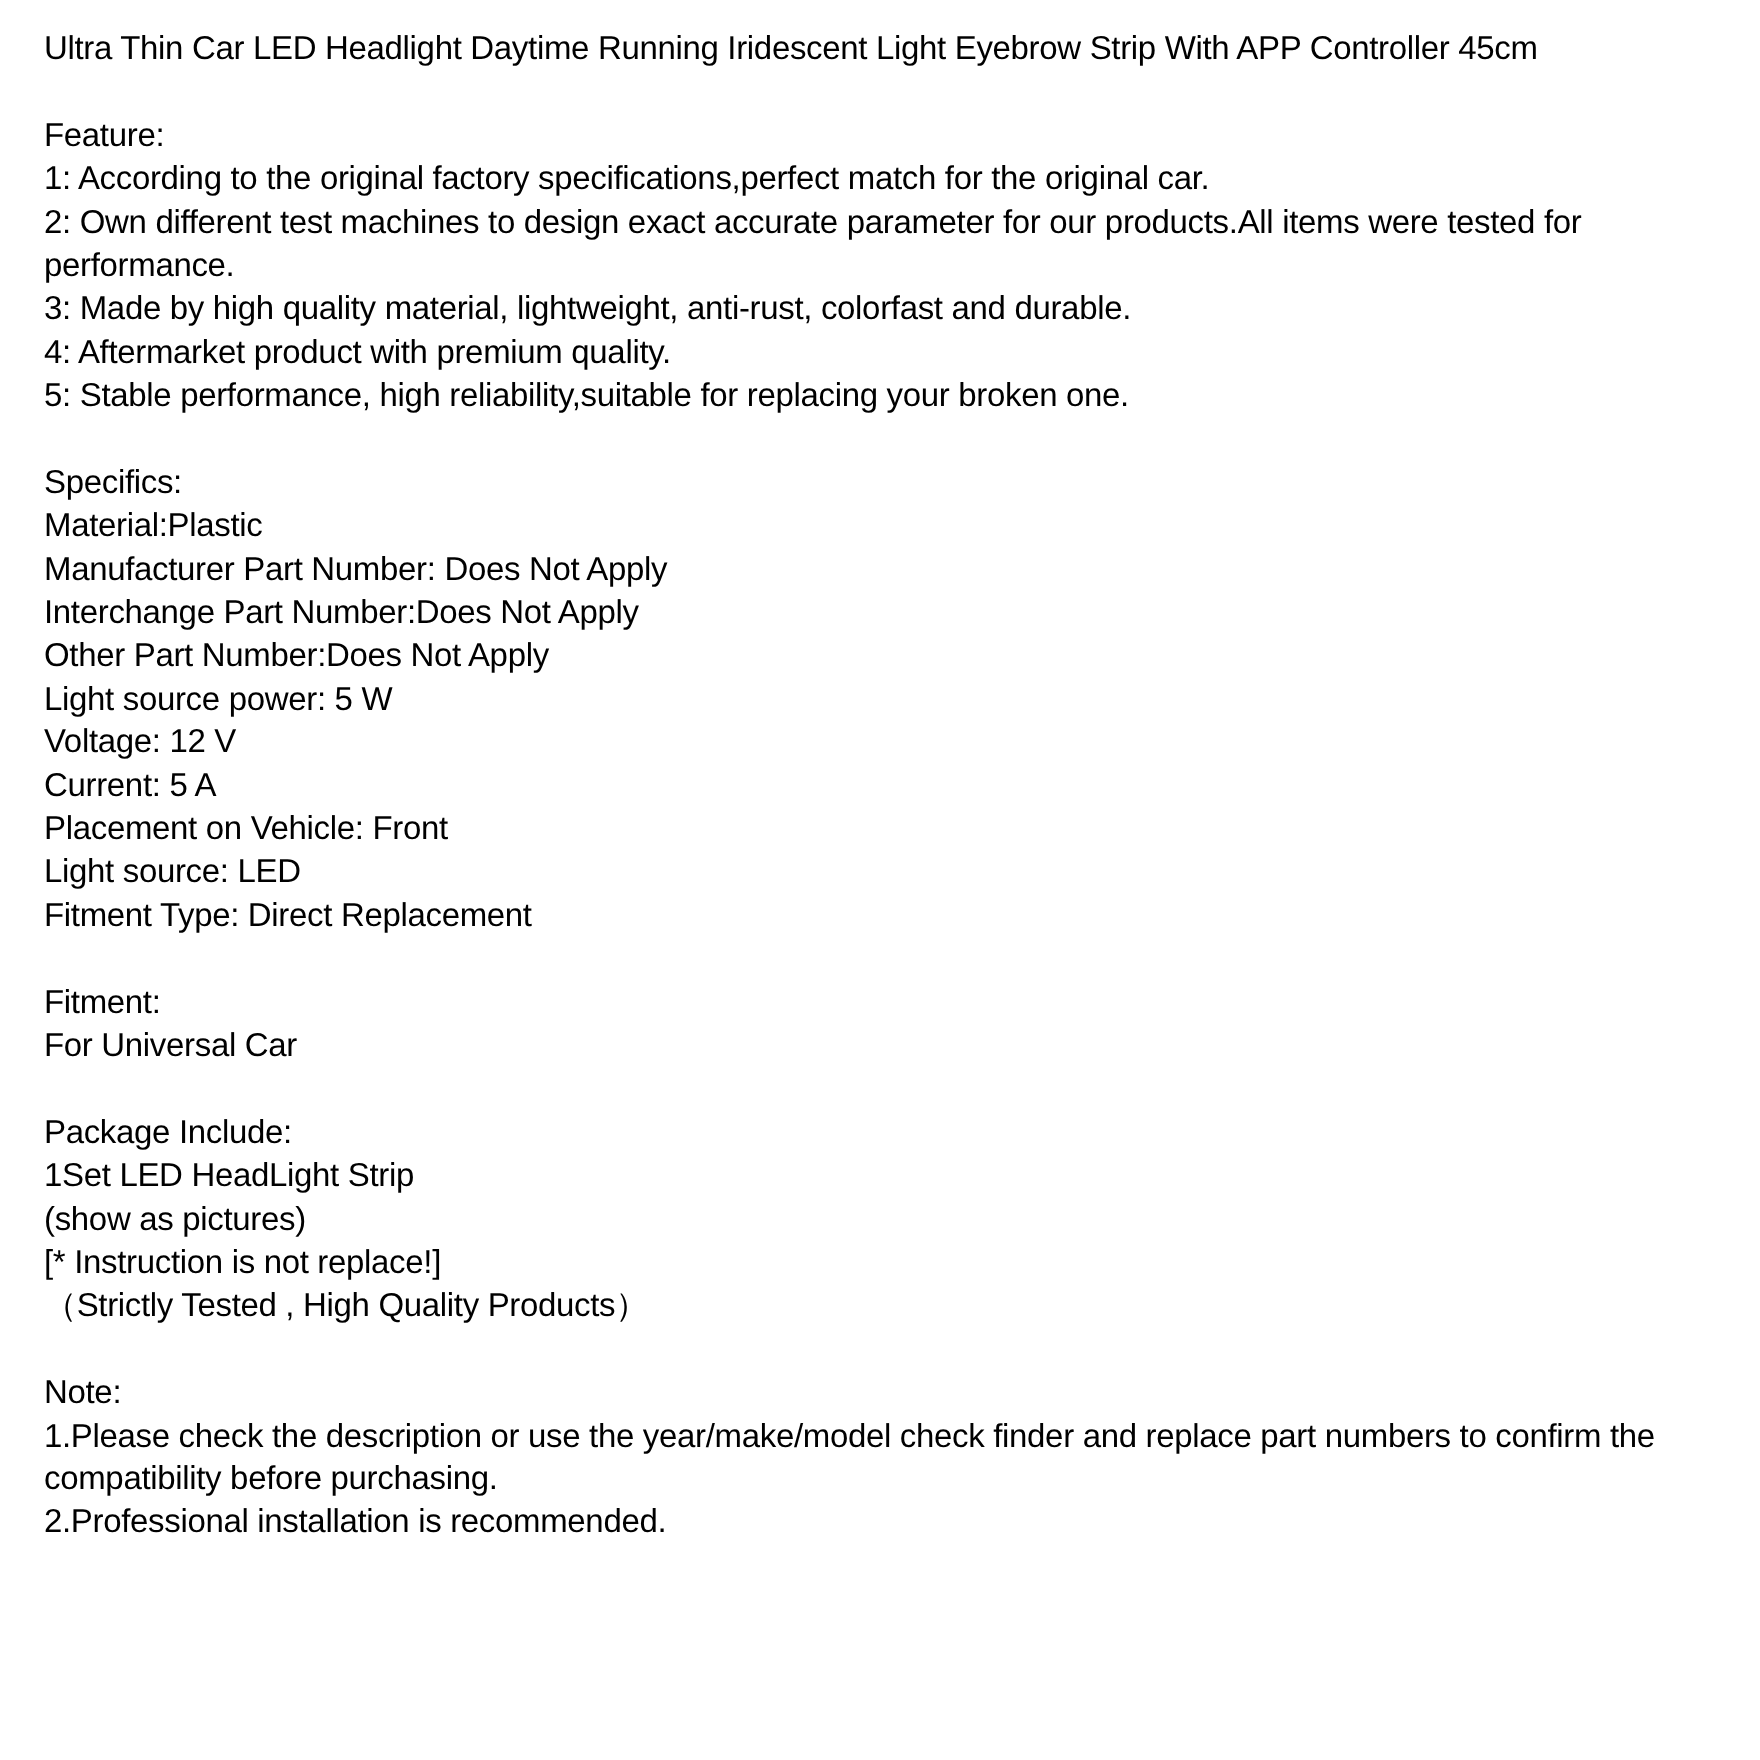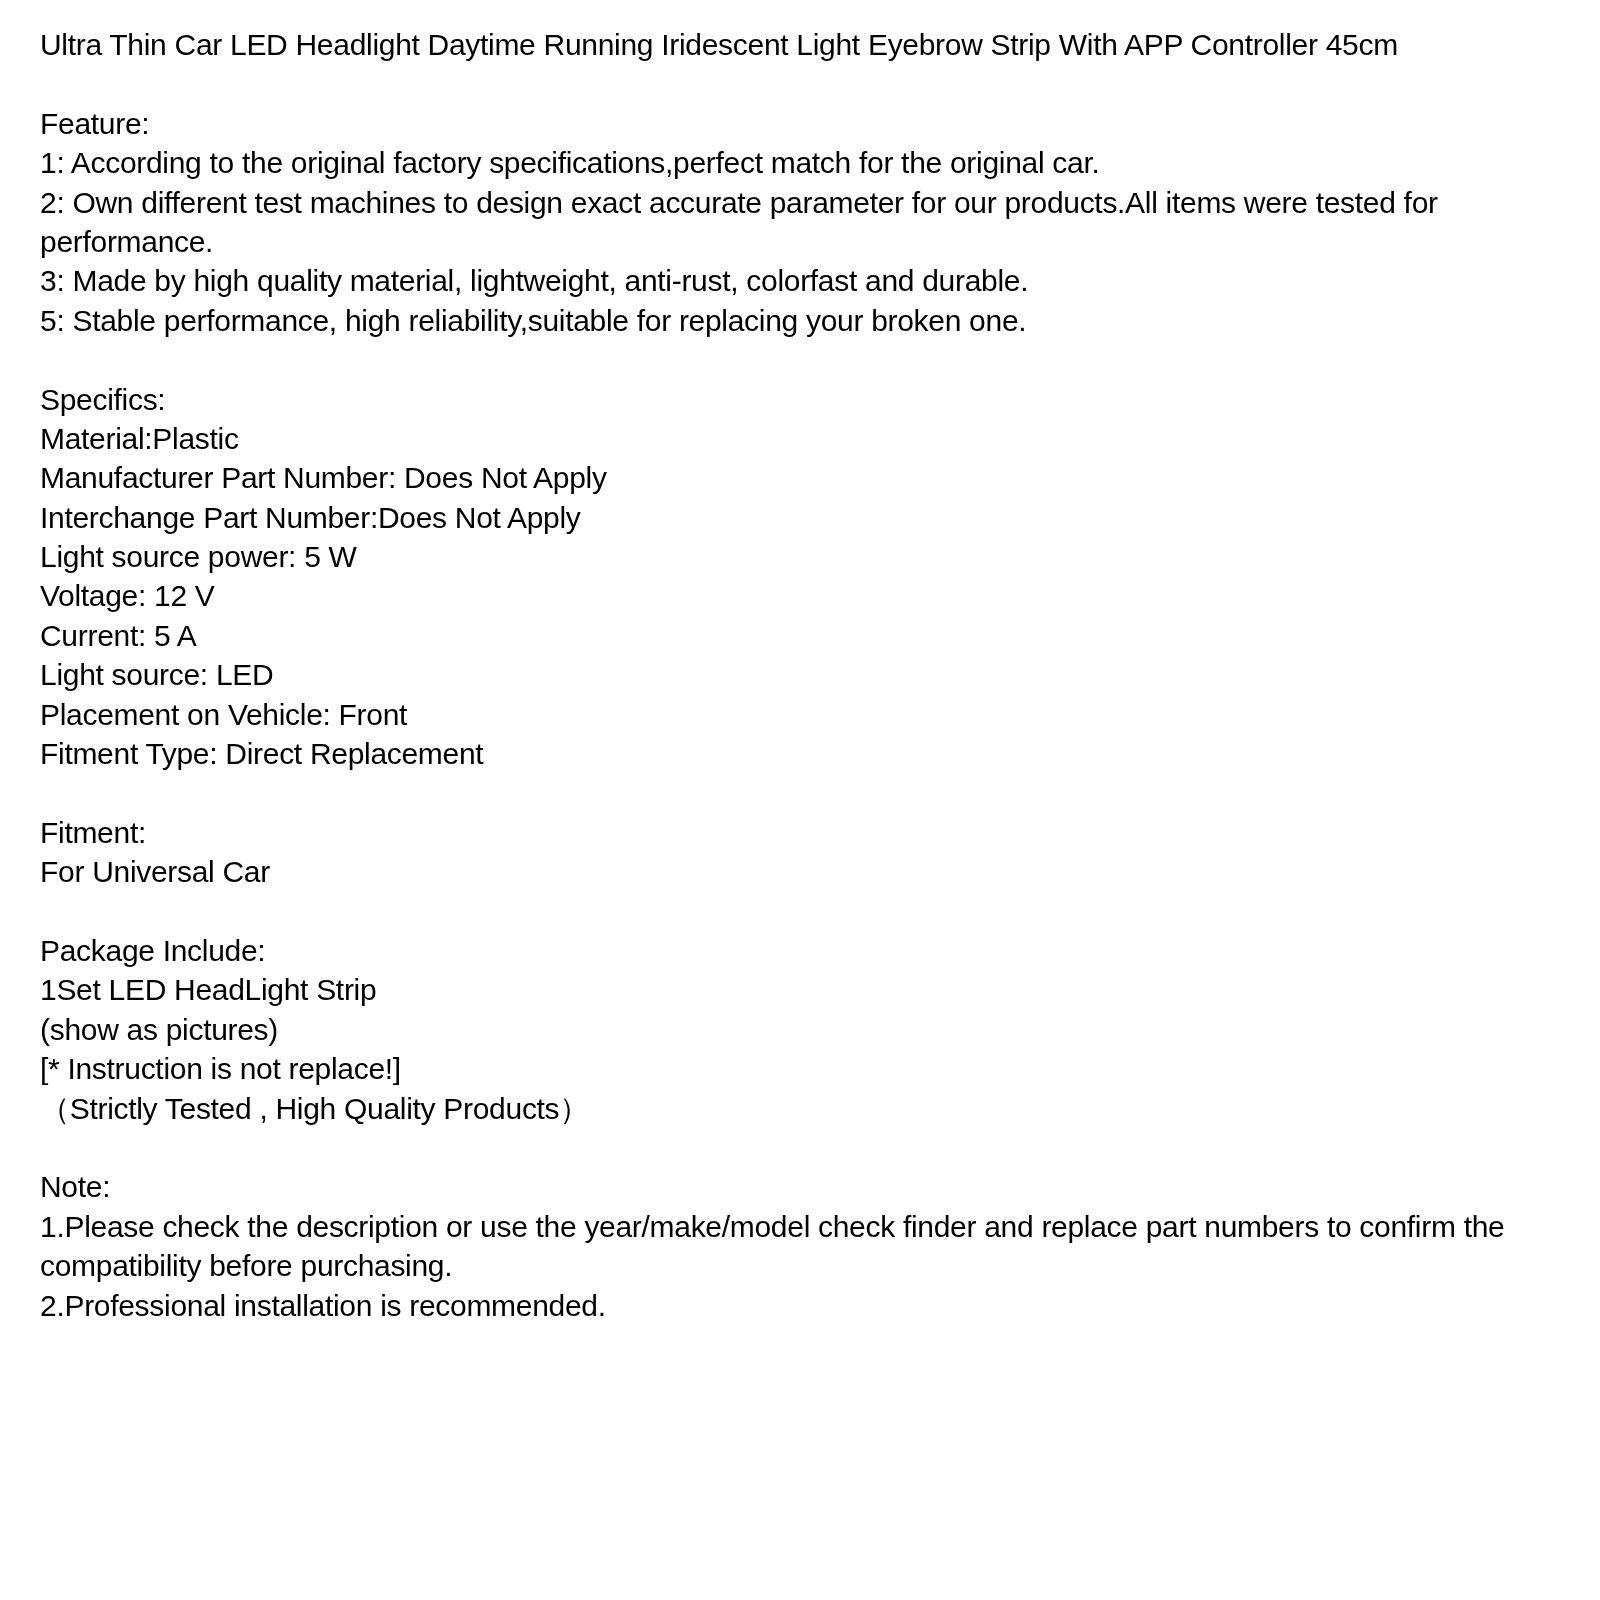--- a/index.html
+++ b/index.html
@@ -36,32 +36,34 @@
 <main class="doc">
 
   <div class="line">Ultra Thin Car LED Headlight Daytime Running Iridescent Light Eyebrow Strip With APP Controller 45cm</div>
   <div class="blank"></div>
 
   <div class="line">Feature:</div>
   <div class="line">1: According to the original factory specifications,perfect match for the original car.</div>
   <div class="line">2: Own different test machines to design exact accurate parameter for our products.All items were tested for</div>
   <div class="line">performance.</div>
   <div class="line">3: Made by high quality material, lightweight, anti-rust, colorfast and durable.</div>
+  <div class="line">4: Aftermarket product with premium quality.</div>
   <div class="line">5: Stable performance, high reliability,suitable for replacing your broken one.</div>
   <div class="blank"></div>
 
   <div class="line">Specifics:</div>
   <div class="line">Material:Plastic</div>
   <div class="line">Manufacturer Part Number: Does Not Apply</div>
   <div class="line">Interchange Part Number:Does Not Apply</div>
+  <div class="line">Other Part Number:Does Not Apply</div>
   <div class="line">Light source power: 5 W</div>
   <div class="line">Voltage: 12 V</div>
   <div class="line">Current: 5 A</div>
+  <div class="line">Placement on Vehicle: Front</div>
   <div class="line">Light source: LED</div>
-  <div class="line">Placement on Vehicle: Front</div>
   <div class="line">Fitment Type: Direct Replacement</div>
   <div class="blank"></div>
 
   <div class="line">Fitment:</div>
   <div class="line">For Universal Car</div>
   <div class="blank"></div>
 
   <div class="line">Package Include:</div>
   <div class="line">1Set LED HeadLight Strip</div>
   <div class="line">(show as pictures)</div>

